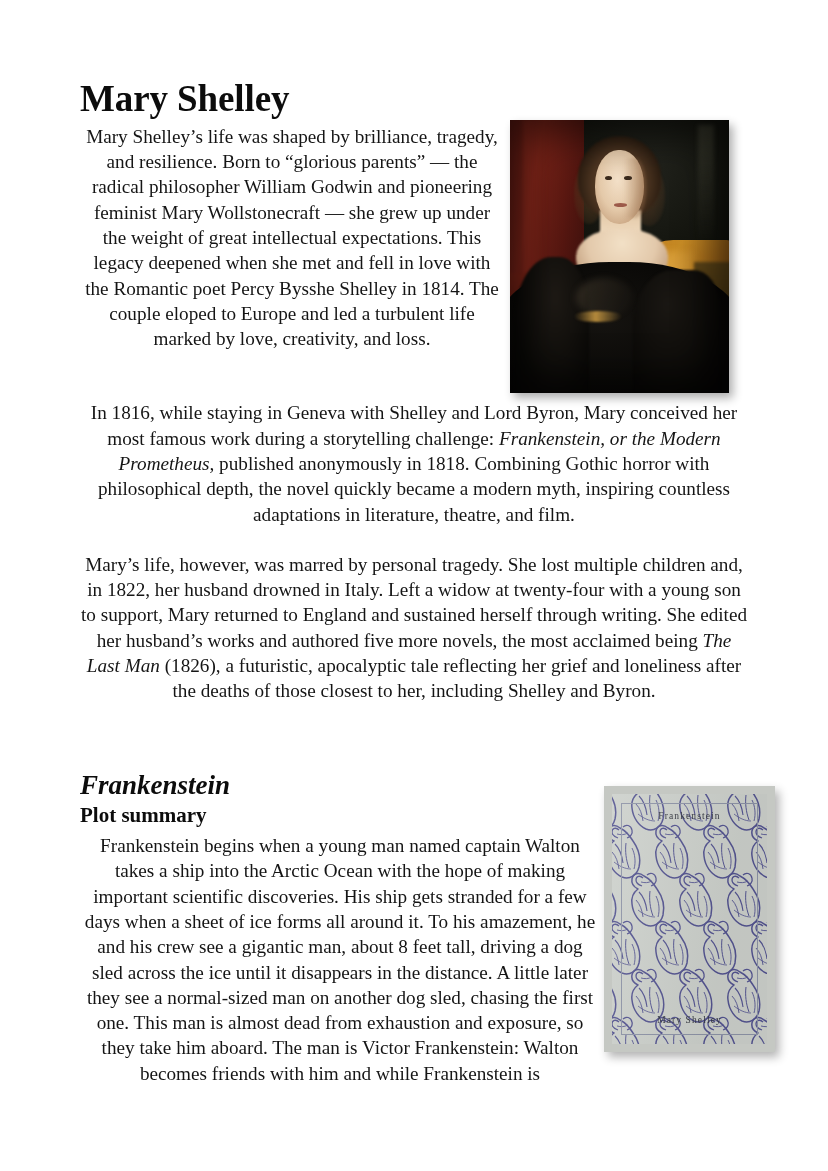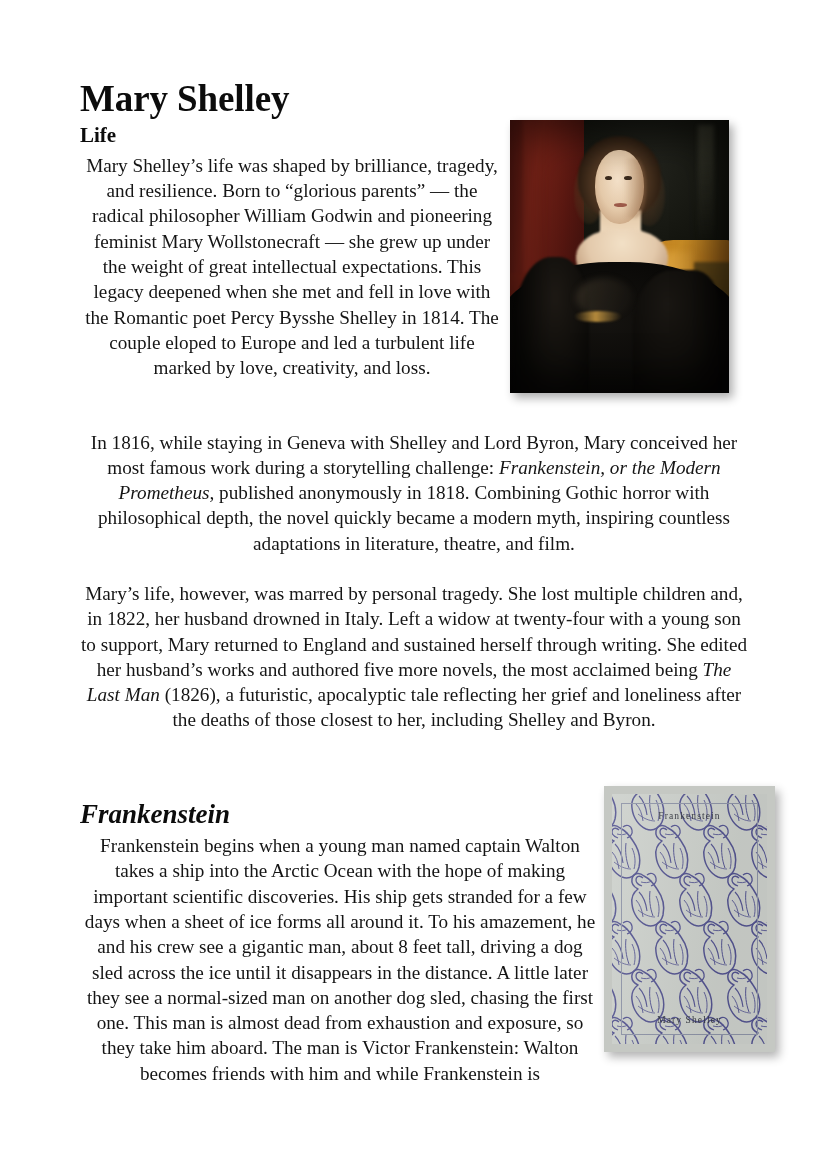--- a/index.html
+++ b/index.html
@@ -363,32 +363,32 @@
       <div class="book-title-text">Frankenstein</div>
       <div class="book-author-text">Mary Shelley</div>
       <div class="book-shade"></div>
     </div>
   </div>
 
   <div class="content">
 
     <h1 class="title">Mary Shelley</h1>
 
-    <h2 class="subhead">Life</h2>
 
     <p class="body col-narrow">Mary Shelley’s life was shaped by brilliance, tragedy, and resilience. Born to “glorious parents” — the radical philosopher William Godwin and pioneering feminist Mary Wollstonecraft — she grew up under the weight of great intellectual expectations. This legacy deepened when she met and fell in love with the Romantic poet Percy Bysshe Shelley in 1814. The couple eloped to Europe and led a turbulent life marked by love, creativity, and loss.</p>
 
     <div class="spacer-life"></div>
 
     <p class="body"><span>In 1816, while staying in Geneva with Shelley and Lord Byron, Mary conceived her most famous work during a storytelling challenge: </span><em>Frankenstein, or the Modern Prometheus,</em><span> published anonymously in 1818. Combining Gothic horror with philosophical depth, the novel quickly became a modern myth, inspiring countless adaptations in literature, theatre, and film.</span></p>
 
     <p class="body"><span>Mary’s life, however, was marred by personal tragedy. She lost multiple children and, in 1822, her husband drowned in Italy. Left a widow at twenty-four with a young son to support, Mary returned to England and sustained herself through writing. She edited her husband’s works and authored five more novels, the most acclaimed being </span><em>The Last Man</em><span> (1826), a futuristic, apocalyptic tale reflecting her grief and loneliness after the deaths of those closest to her, including Shelley and Byron.</span></p>
 
     <div class="spacer-frank"></div>
 
     <h2 class="work-title">Frankenstein</h2>
 
+    <h3 class="subhead">Plot summary</h3>
 
     <p class="body tight col-narrow-2">Frankenstein begins when a young man named captain Walton takes a ship into the Arctic Ocean with the hope of making important scientific discoveries. His ship gets stranded for a few days when a sheet of ice forms all around it. To his amazement, he and his crew see a gigantic man, about 8 feet tall, driving a dog sled across the ice until it disappears in the distance. A little later they see a normal-sized man on another dog sled, chasing the first one. This man is almost dead from exhaustion and exposure, so they take him aboard. The man is Victor Frankenstein: Walton becomes friends with him and while Frankenstein is</p>
 
   </div>
 
 </div>
 
 </body></html>

